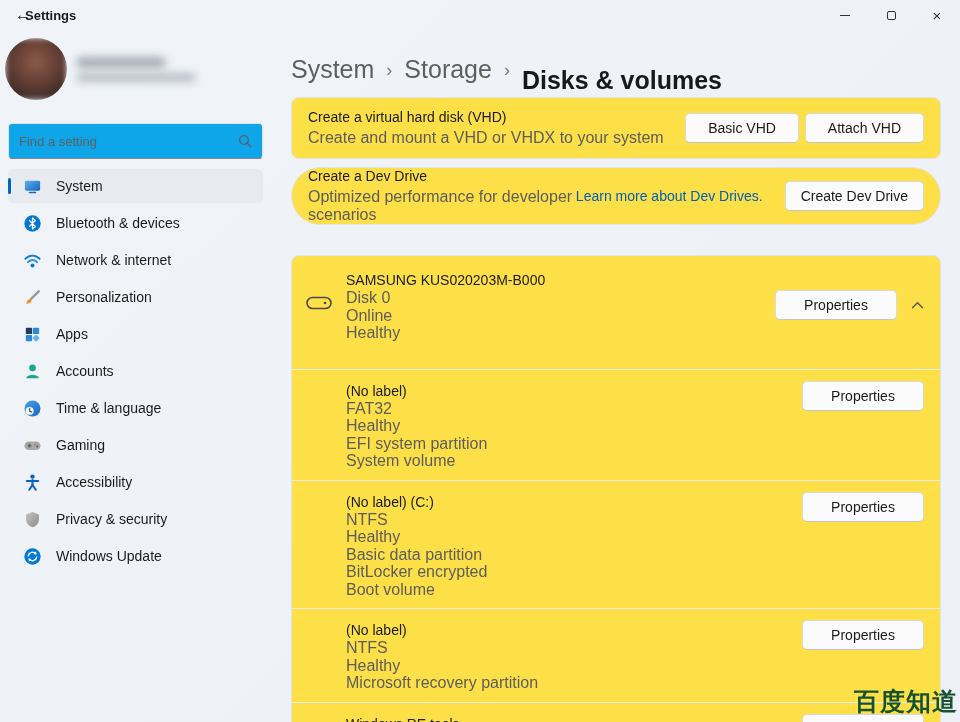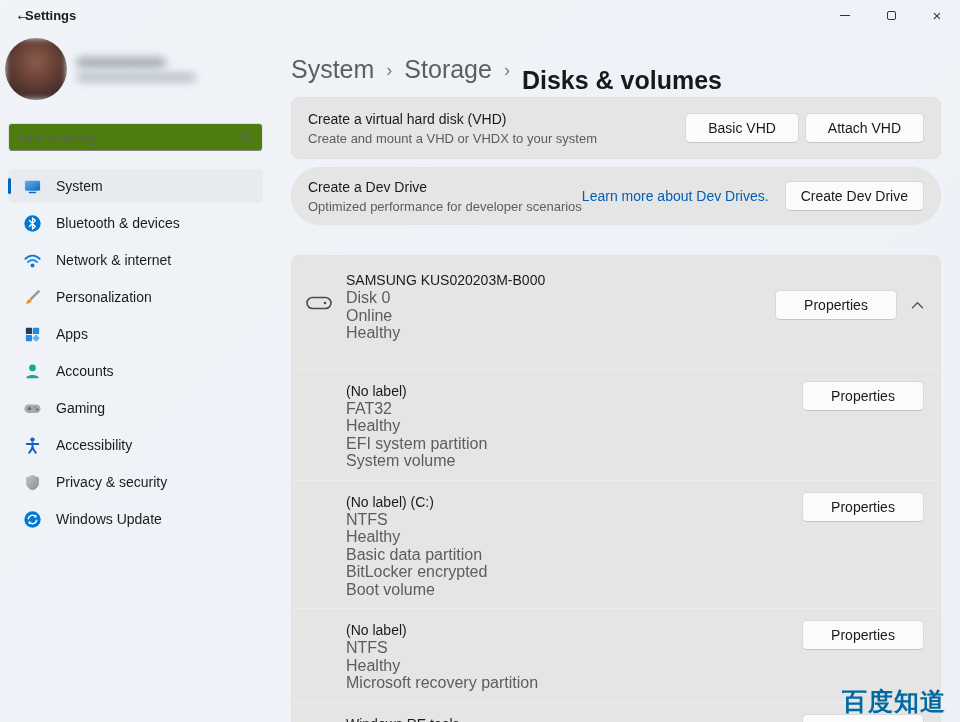--- a/index.html
+++ b/index.html
@@ -26,22 +26,22 @@
   
   .avatar { position:absolute; top:38px; left:5px; width:62px; height:62px; border-radius:50%; overflow:hidden; }
   .avatar-photo { width:100%; height:100%;
     background:
       radial-gradient(circle at 50% 38%, #8a5d4e 0%, #6e4438 35%, #47302b 70%, #332420 100%);
     filter: blur(3px); }
   .blur-bar { position:absolute; border-radius:6px; filter: blur(4px); }
   .blur-name  { top:57px; left:76px; width:90px;  height:11px; background:#8d949d; opacity:.75; }
   .blur-email { top:73px; left:76px; width:120px; height:9px;  background:#9aa1ab; opacity:.65; }
 
-  .search-box { position:absolute; top:123px; left:8px; width:255px; height:28px;
-    background:#4d7c0f; border:1px solid #e2e2e2; border-bottom:1px solid #868686;
+  .search-box { position:absolute; top:123px; left:8px; width:255px; height:36px;
+    background:#0ea5e9; border:1px solid #e2e2e2; border-bottom:1px solid #868686;
     border-radius:4px; display:flex; align-items:center; padding:0 10px; }
   .search-box input { border:none; outline:none; flex:1; font-size:13px; color:#1b1b1b;
     font-family:"Liberation Sans","DejaVu Sans",sans-serif; background:transparent; }
   .search-box input::placeholder { color:#5f5f5f; opacity:1; }
   .search-icon { display:flex; align-items:center; margin-left:6px; }
 
   .nav { position:absolute; top:169px; left:8px; width:255px; }
   .nav-item { height:34px; margin-bottom:3px; display:flex; align-items:center;
     border-radius:5px; padding-left:14px; gap:14px; font-size:14px; color:#1b1b1b;
     position:relative; cursor:pointer; }
@@ -49,53 +49,53 @@
   .nav-indicator { position:absolute; left:0; top:9px; width:3px; height:16px;
     border-radius:2px; background:#0067c0; }
   .nav-ico { width:20px; height:20px; display:flex; align-items:center; justify-content:center; flex-shrink:0; }
 
   
   .breadcrumb { position:absolute; left:291px; top:44px; display:flex; align-items:center;
     gap:12px; font-size:25px; color:#5e5e5e; }
   .breadcrumb .sep { font-size:18px; color:#777; padding-top:2px; }
   .breadcrumb .current { color:#191919; font-weight:700;margin-top:22px; }
 
-  .card { position:absolute; left:291px; width:650px; background:#e5e5e5;
+  .card { position:absolute; left:291px; width:650px; background:#fde047;
     border:1px solid #e3e3e3; border-radius:8px; }
   .card-flex { display:flex; align-items:center; padding:0 16px; }
   .card-vhd { top:97px; height:62px; }
   .card-dev { top:167px; height:58px;border-radius:29px; }
   .card-text { flex:1; }
   .card-title { font-size:14px; color:#1b1b1b; }
-  .card-sub { font-size:13px; color:#5d5d5d; margin-top:4px; }
+  .card-sub { font-size:16px; color:#5d5d5d; margin-top:4px; }
 
   .btn { height:30px; background:#fbfbfb; border:1px solid #d9d9d9; border-bottom-color:#c4c4c4;
     border-radius:5px; font-size:14px; color:#1a1a1a; display:inline-flex; align-items:center;
     justify-content:center; cursor:pointer; font-family:"Liberation Sans","DejaVu Sans",sans-serif; }
   .btn-vhd { padding:0 22px; }
   .btn-group { display:flex; gap:6px; }
-  .link { font-size:14px; color:#005fb8; margin-right:16px; cursor:pointer; }
+  .link { font-size:14px; color:#005fb8; margin-right:22px; cursor:pointer; }
   .btn-dev { padding:0 15px; }
 
   
   .card-disks { top:255px; height:480px; padding:0; overflow:hidden; }
   .disk-row { display:flex; padding:10px 16px 10px 0; border-bottom:1px solid #ececec; }
   .disk-row:last-child { border-bottom:none; }
   .disk-row.header { align-items:center; padding:13px 16px 27px 0; }
   .row-indent { width:54px; flex-shrink:0; display:flex; align-items:center; justify-content:center; }
   .row-text { flex:1; padding-top:2px; }
   .row-title { font-size:14px; color:#1b1b1b; line-height:18px; }
   .row-line { font-size:16px; color:#5d5d5d; line-height:17.5px; }
   .row-actions { display:flex; align-items:center; gap:13px; }
   .disk-row:not(.header) .row-actions { align-self:flex-start; padding-top:1px; }
   .btn-props { width:122px; }
   .chev-btn { display:flex; align-items:center; justify-content:center; width:14px; cursor:pointer; }
 
-  .watermark { position:absolute; right:14px; bottom:4px; font-size:25px; font-weight:700;
-    color:#0369a1; letter-spacing:1px; font-family:"DejaVu Sans",sans-serif; }
+  .watermark { position:absolute; right:2px; bottom:4px; font-size:25px; font-weight:700;
+    color:#14532d; letter-spacing:1px; font-family:"DejaVu Sans",sans-serif; }
 </style>
 </head>
 <body>
 
 <div class="titlebar">
   <div class="back-btn">
     <span>←</span>
   </div>
   <div class="app-title">Settings</div>
   <div class="win-controls">
@@ -188,20 +188,37 @@
       <svg width="19" height="19" viewBox="0 0 20 20">
           <circle cx="10" cy="6.2" r="3.5" fill="#17a794"></circle>
           <path d="M3.5 17 C3.5 12.6 16.5 12.6 16.5 17 Z" fill="#17a794"></path>
         </svg>
     </span>
     <span>Accounts</span>
   </div>
   <div class="nav-item">
     <span class="nav-ico">
       <svg width="19" height="19" viewBox="0 0 20 20">
+          <defs>
+            <linearGradient id="gtl" x1="0" y1="0" x2="1" y2="1">
+              <stop offset="0" stop-color="#4aa3e8"></stop>
+              <stop offset="1" stop-color="#1565c0"></stop>
+            </linearGradient>
+          </defs>
+          <circle cx="10" cy="10" r="8.4" fill="url(#gtl)"></circle>
+          <circle cx="7" cy="12.5" r="4.2" fill="#eef3f8"></circle>
+          <line x1="7" y1="10" x2="7" y2="12.7" stroke="#444" stroke-width="1.1" stroke-linecap="round"></line>
+          <line x1="7" y1="12.7" x2="9" y2="13.6" stroke="#444" stroke-width="1.1" stroke-linecap="round"></line>
+        </svg>
+    </span>
+    <span>Time &amp; language</span>
+  </div>
+  <div class="nav-item">
+    <span class="nav-ico">
+      <svg width="19" height="19" viewBox="0 0 20 20">
           <rect x="1.5" y="5.8" width="17" height="9" rx="4.5" fill="#a9a9a9"></rect>
           <rect x="4.8" y="9.4" width="4" height="1.6" rx="0.6" fill="#666"></rect>
           <rect x="6" y="8.2" width="1.6" height="4" rx="0.6" fill="#666"></rect>
           <circle cx="13" cy="8.9" r="1.1" fill="#e0703a"></circle>
           <circle cx="15" cy="11" r="1.1" fill="#555"></circle>
         </svg>
     </span>
     <span>Gaming</span>
   </div>
   <div class="nav-item">

